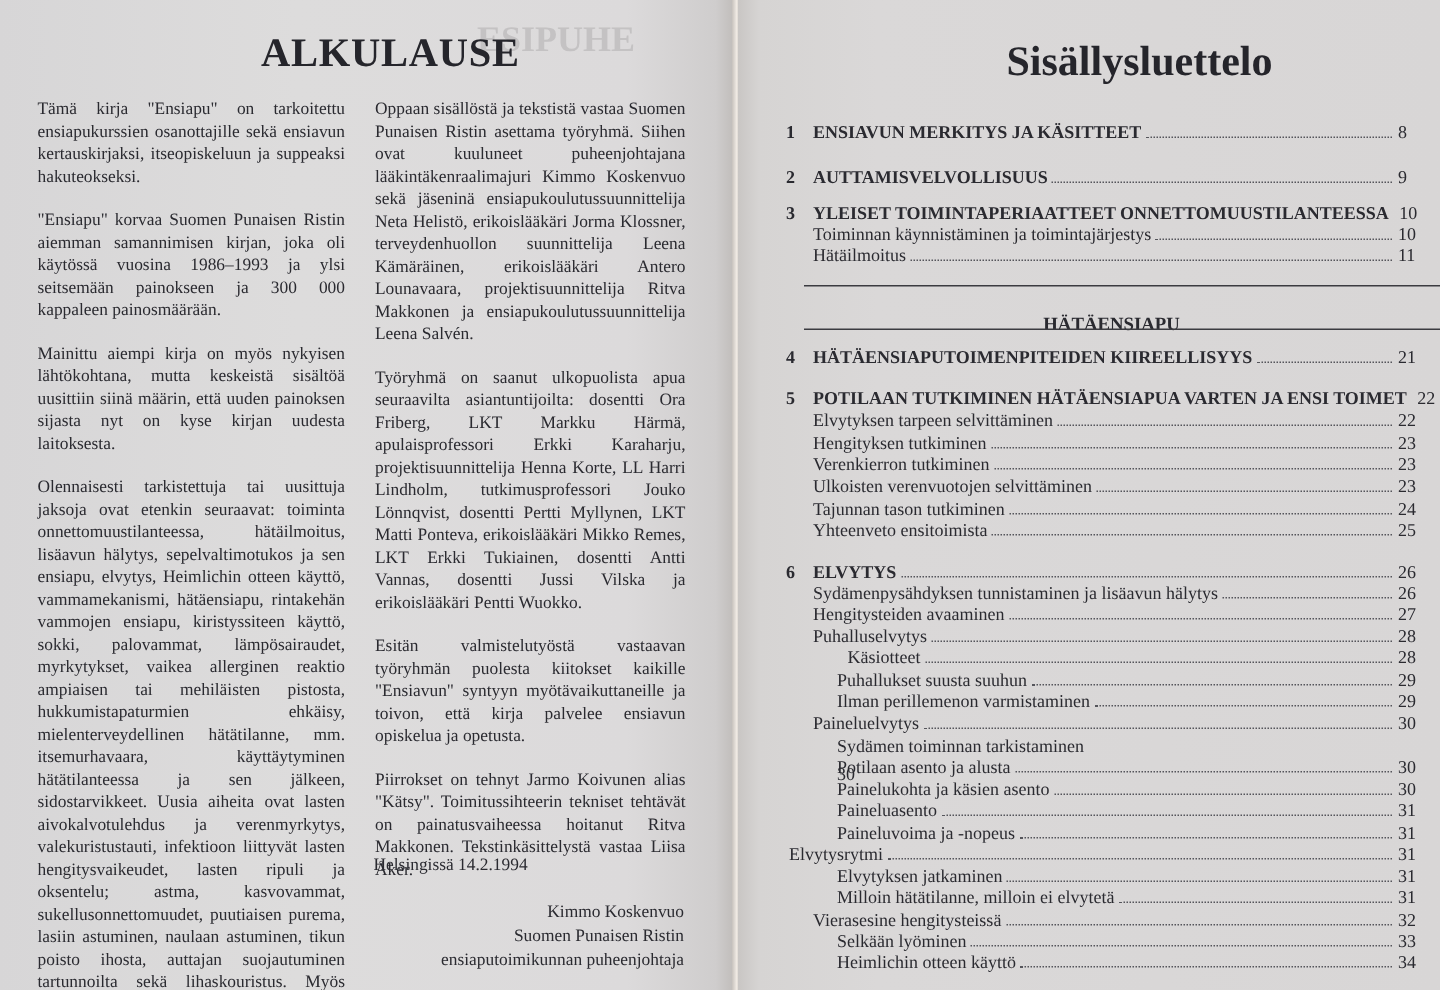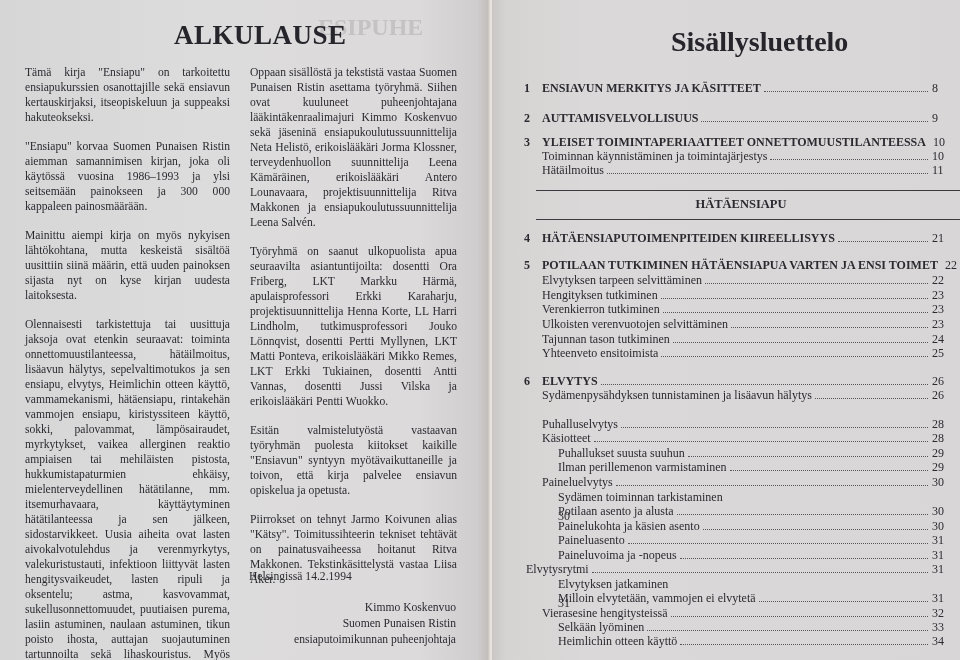--- a/index.html
+++ b/index.html
@@ -57,21 +57,21 @@
   }
   .toc-page { width:28px; text-align:left; }
   .lvl0 .toc-text { font-weight:bold; }
   .lvl1 .toc-text { font-weight:normal; }
   .lvl2 .toc-text { font-weight:normal; }
   .rule {
     position:absolute; left:536px; width:424px; height:1.3px; background:#3b3b40;
   }
   .section-heading {
     position:absolute; left:536px; width:410px; text-align:center;
-    font-weight:bold; font-size:12.5px;
+    font-weight:bold; font-size:12.5px;margin-top:12px;
   }
 </style>
 </head>
 <body>
 
 <div class="page page-left">
   <div class="ghost" style="left:318px;top:14px;font-size:24px;">ESIPUHE</div>
   <h1 class="title left-title">ALKULAUSE</h1>
 
   <div class="col col1">
@@ -181,27 +181,32 @@
       <span class="toc-num">6</span>
       <span class="toc-text" style="margin-left: 16px;">ELVYTYS</span>
       <span class="toc-leader"></span>
       <span class="toc-page">26</span>
     </div>
     <div class="toc-row lvl1" style="top: 388px;">
       <span class="toc-text" style="margin-left: 16px;">Sydämenpysähdyksen tunnistaminen ja lisäavun hälytys</span>
       <span class="toc-leader"></span>
       <span class="toc-page">26</span>
     </div>
+    <div class="toc-row lvl1" style="top: 402px;">
+      <span class="toc-text" style="margin-left: 16px;">Hengitysteiden avaaminen</span>
+      <span class="toc-leader"></span>
+      <span class="toc-page">27</span>
+    </div>
     <div class="toc-row lvl1" style="top: 417px;">
       <span class="toc-text" style="margin-left: 16px;">Puhalluselvytys</span>
       <span class="toc-leader"></span>
       <span class="toc-page">28</span>
     </div>
     <div class="toc-row lvl2" style="top: 431px;">
-      <span class="toc-text" style="margin-left: 16px;">Käsiotteet</span>
+      <span class="toc-text" style="margin-left: 39px;">Käsiotteet</span>
       <span class="toc-leader"></span>
       <span class="toc-page">28</span>
     </div>
     <div class="toc-row lvl2" style="top: 446px;">
       <span class="toc-text" style="margin-left: 32px;">Puhallukset suusta suuhun</span>
       <span class="toc-leader"></span>
       <span class="toc-page">29</span>
     </div>
     <div class="toc-row lvl2" style="top: 460px;">
       <span class="toc-text" style="margin-left: 32px;">Ilman perillemenon varmistaminen</span>
@@ -236,27 +241,27 @@
     <div class="toc-row lvl2" style="top: 548px;">
       <span class="toc-text" style="margin-left: 32px;">Painelu­voima ja -nopeus</span>
       <span class="toc-leader"></span>
       <span class="toc-page">31</span>
     </div>
     <div class="toc-row lvl2" style="top: 562px;">
       <span class="toc-text" style="">Elvytysrytmi</span>
       <span class="toc-leader"></span>
       <span class="toc-page">31</span>
     </div>
-    <div class="toc-row lvl2" style="top: 577px; flex-direction: column;">
+    <div class="toc-row lvl2" style="top: 577px;">
       <span class="toc-text" style="margin-left: 32px;">Elvytyksen jatkaminen</span>
       <span class="toc-leader"></span>
       <span class="toc-page">31</span>
     </div>
     <div class="toc-row lvl2" style="top: 591px;">
-      <span class="toc-text" style="margin-left: 32px;">Milloin elvytetään, vammojen ei elvytetä</span>
+      <span class="toc-text" style="margin-left: 32px;">Milloin hätätilanne, milloin ei elvytetä</span>
       <span class="toc-leader"></span>
       <span class="toc-page">31</span>
     </div>
     <div class="toc-row lvl1" style="top: 606px;">
       <span class="toc-text" style="margin-left: 16px;">Vierasesine hengitysteissä</span>
       <span class="toc-leader"></span>
       <span class="toc-page">32</span>
     </div>
     <div class="toc-row lvl2" style="top: 620px;">
       <span class="toc-text" style="margin-left: 32px;">Selkään lyöminen</span>

